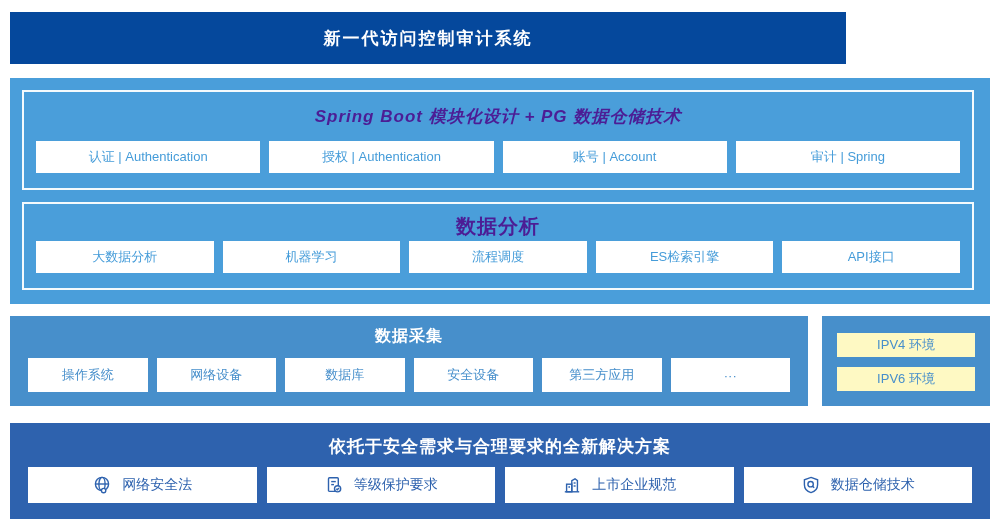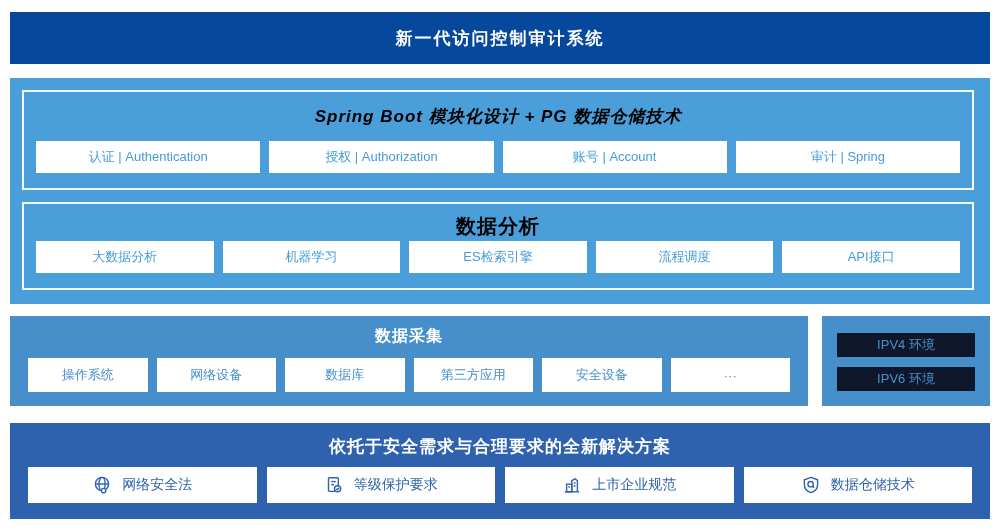--- a/index.html
+++ b/index.html
@@ -3,39 +3,39 @@
 <meta charset="utf-8">
 <style>
   html,body{margin:0;padding:0;background:#ffffff;}
   .page{
     position:relative;width:1000px;height:529px;background:#ffffff;
     font-family:"Liberation Sans","DejaVu Sans",sans-serif;
     overflow:hidden;
   }
   
   .header-banner{
-    position:absolute;left:10px;top:12px;width:980px;height:52px;
+    position:absolute;left:10px;top:12px;width:836px;height:52px;
     background:#05489c;display:flex;align-items:center;justify-content:center;
   }
   .header-banner .page-title{
     color:#ffffff;font-size:17px;font-weight:bold;letter-spacing:2px;
   }
   
   .platform{
     position:absolute;left:10px;top:78px;width:980px;height:226px;
     background:#4a9eda;
   }
   .inner-box{
     position:absolute;left:12px;width:952px;
     border:2px solid #f4fafd;box-sizing:border-box;
   }
   .inner-box.arch{top:12px;height:100px;}
   .inner-box.analysis{top:124px;height:88px;}
   .inner-title{
-    text-align:center;color:#000000;font-weight:bold;font-size:17px;
+    text-align:center;color:#4c1d95;font-weight:bold;font-size:17px;
     margin-top:13px;letter-spacing:1px;
   }
   .inner-title.italic{font-style:italic;}
   .inner-box.analysis .inner-title{margin-top:9px;font-size:20px;}
   .row{
     position:absolute;left:12px;right:12px;bottom:15px;
     display:flex;gap:9px;height:32px;
   }
   .cell{
     flex:1;background:#ffffff;display:flex;align-items:center;justify-content:center;
@@ -51,21 +51,21 @@
     margin-top:10px;letter-spacing:1px;
   }
   .collection .row{left:18px;right:18px;bottom:14px;height:34px;}
   .collection .cell{color:#478fcb;}
   
   .env-panel{
     position:absolute;left:822px;top:316px;width:168px;height:90px;
     background:#478fcb;
   }
   .env-cell{
-    position:absolute;left:15px;right:15px;height:24px;background:#0f172a;
+    position:absolute;left:15px;right:15px;height:24px;background:#fef9c3;
     display:flex;align-items:center;justify-content:center;
     font-size:13px;color:#478fcb;
   }
   .env-cell.v4{top:17px;}
   .env-cell.v6{top:51px;}
   
   .solution{
     position:absolute;left:10px;top:423px;width:980px;height:96px;
     background:#2e62ae;
   }
@@ -85,45 +85,45 @@
 
   <div class="header-banner">
     <span class="page-title">新一代访问控制审计系统</span>
   </div>
 
   <div class="platform">
     <div class="inner-box arch">
       <div class="inner-title italic">Spring Boot 模块化设计 + PG 数据仓储技术</div>
       <div class="row">
         <div class="cell">认证 | Authentication</div>
-        <div class="cell">授权 | Authorization</div>
+        <div class="cell">授权 | Authentication</div>
         <div class="cell">账号 | Account</div>
         <div class="cell">审计 | Spring</div>
       </div>
     </div>
     <div class="inner-box analysis">
       <div class="inner-title">数据分析</div>
       <div class="row">
         <div class="cell">大数据分析</div>
         <div class="cell">机器学习</div>
+        <div class="cell">流程调度</div>
         <div class="cell">ES检索引擎</div>
-        <div class="cell">流程调度</div>
         <div class="cell">API接口</div>
       </div>
     </div>
   </div>
 
   <div class="collection">
     <div class="section-title">数据采集</div>
     <div class="row">
       <div class="cell">操作系统</div>
       <div class="cell">网络设备</div>
       <div class="cell">数据库</div>
+      <div class="cell">安全设备</div>
       <div class="cell">第三方应用</div>
-      <div class="cell">安全设备</div>
       <div class="cell">···</div>
     </div>
   </div>
 
   <div class="env-panel">
     <div class="env-cell v4">IPV4 环境</div>
     <div class="env-cell v6">IPV6 环境</div>
   </div>
 
   <div class="solution">

